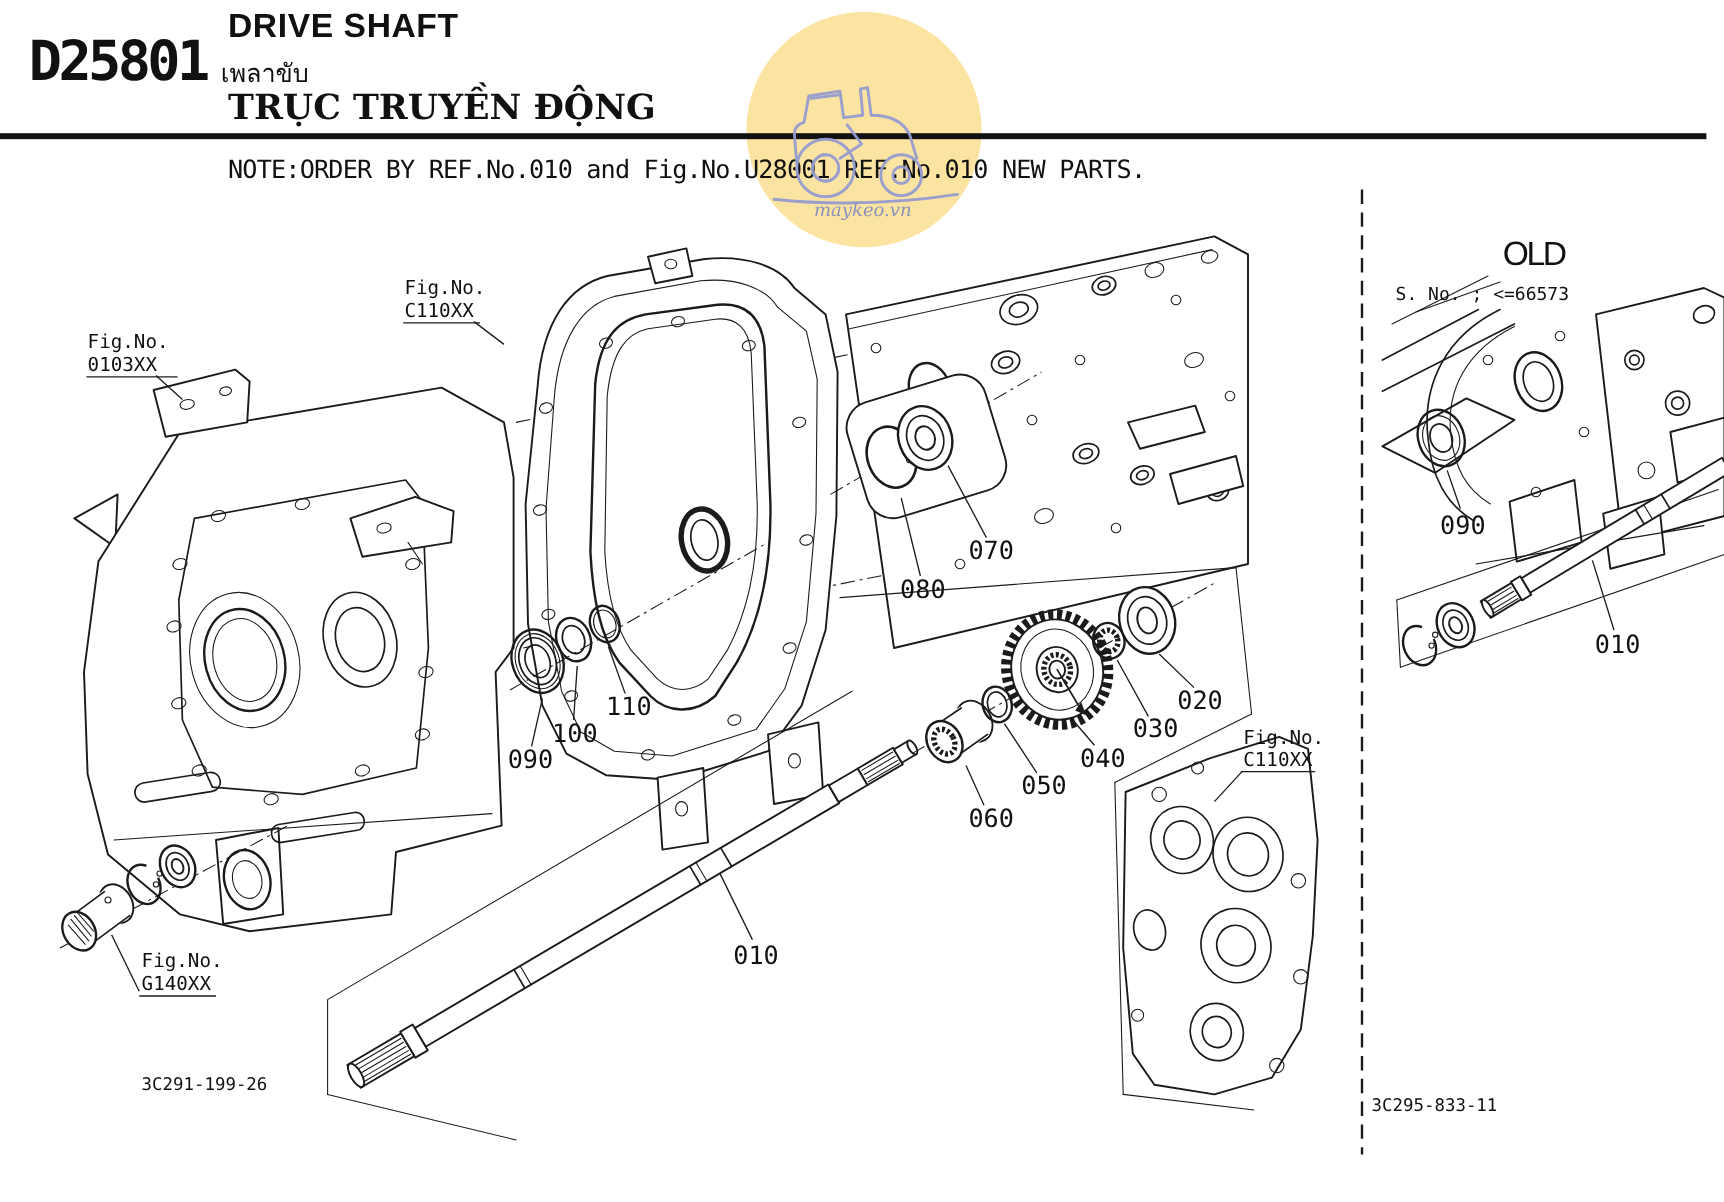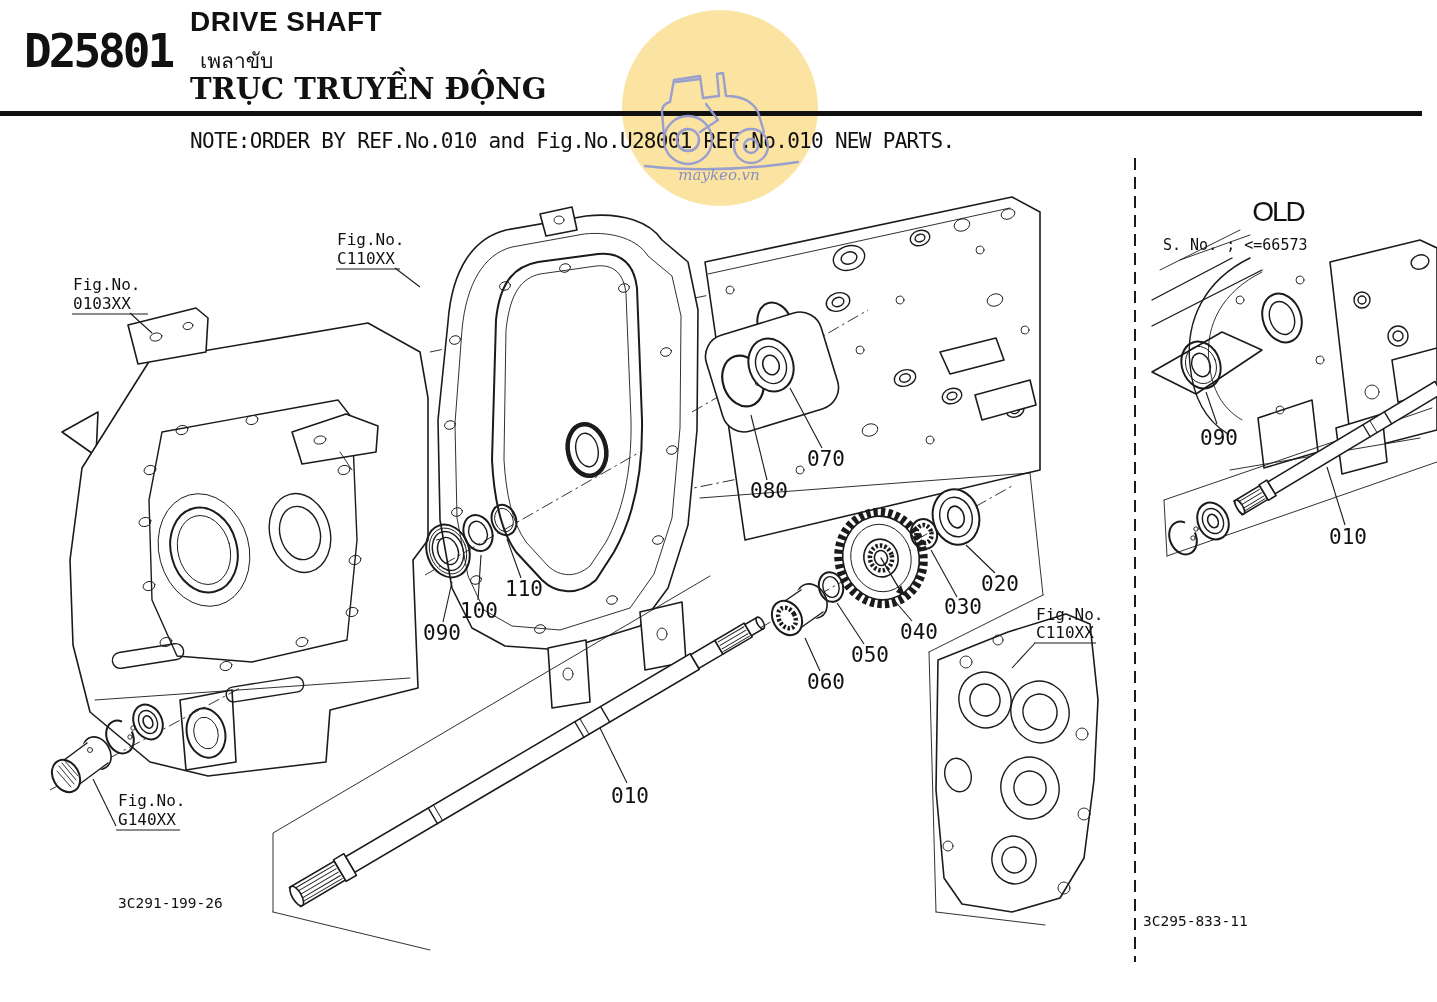--- a/index.html
+++ b/index.html
@@ -3,21 +3,21 @@
 <meta charset="utf-8">
 <style>
   html,body{margin:0;padding:0;background:#fff;}
   .page{position:relative;width:1437px;height:1002px;background:#ffffff;overflow:hidden;
         font-family:"Liberation Sans",sans-serif;color:#111;}
   
   .doc-code{position:absolute;left:24px;top:24px;font-family:"DejaVu Sans Mono",monospace;
             font-weight:bold;font-size:46px;letter-spacing:-3px;z-index:3;}
   .title-en{position:absolute;left:190px;top:6px;font-size:28px;font-weight:bold;
             letter-spacing:.5px;z-index:3;}
-  .title-th{position:absolute;left:200px;top:44px;font-size:21px;font-family:"DejaVu Sans",sans-serif;z-index:3;}
+  .title-th{position:absolute;left:184px;top:44px;font-size:21px;font-family:"DejaVu Sans",sans-serif;z-index:3;}
   .title-vi{position:absolute;left:190px;top:72px;font-size:29px;font-weight:bold;
             font-family:"DejaVu Serif",serif;z-index:3;}
   .head-rule{position:absolute;left:0;top:111px;width:1422px;height:5px;background:#111;z-index:3;}
   .note-line{position:absolute;left:190px;top:129px;font-family:"DejaVu Sans Mono",monospace;
              font-size:21px;letter-spacing:-0.7px;white-space:nowrap;z-index:3;}
   
   .wm-circle{position:absolute;left:622px;top:10px;width:196px;height:196px;border-radius:50%;
              background:#fbe3a2;z-index:1;}
   .wm-top{position:absolute;left:0;top:0;z-index:4;pointer-events:none;}
   .wm-text{font-family:"DejaVu Serif",serif;font-style:italic;font-size:15px;fill:#8a90bd;text-anchor:middle;}

